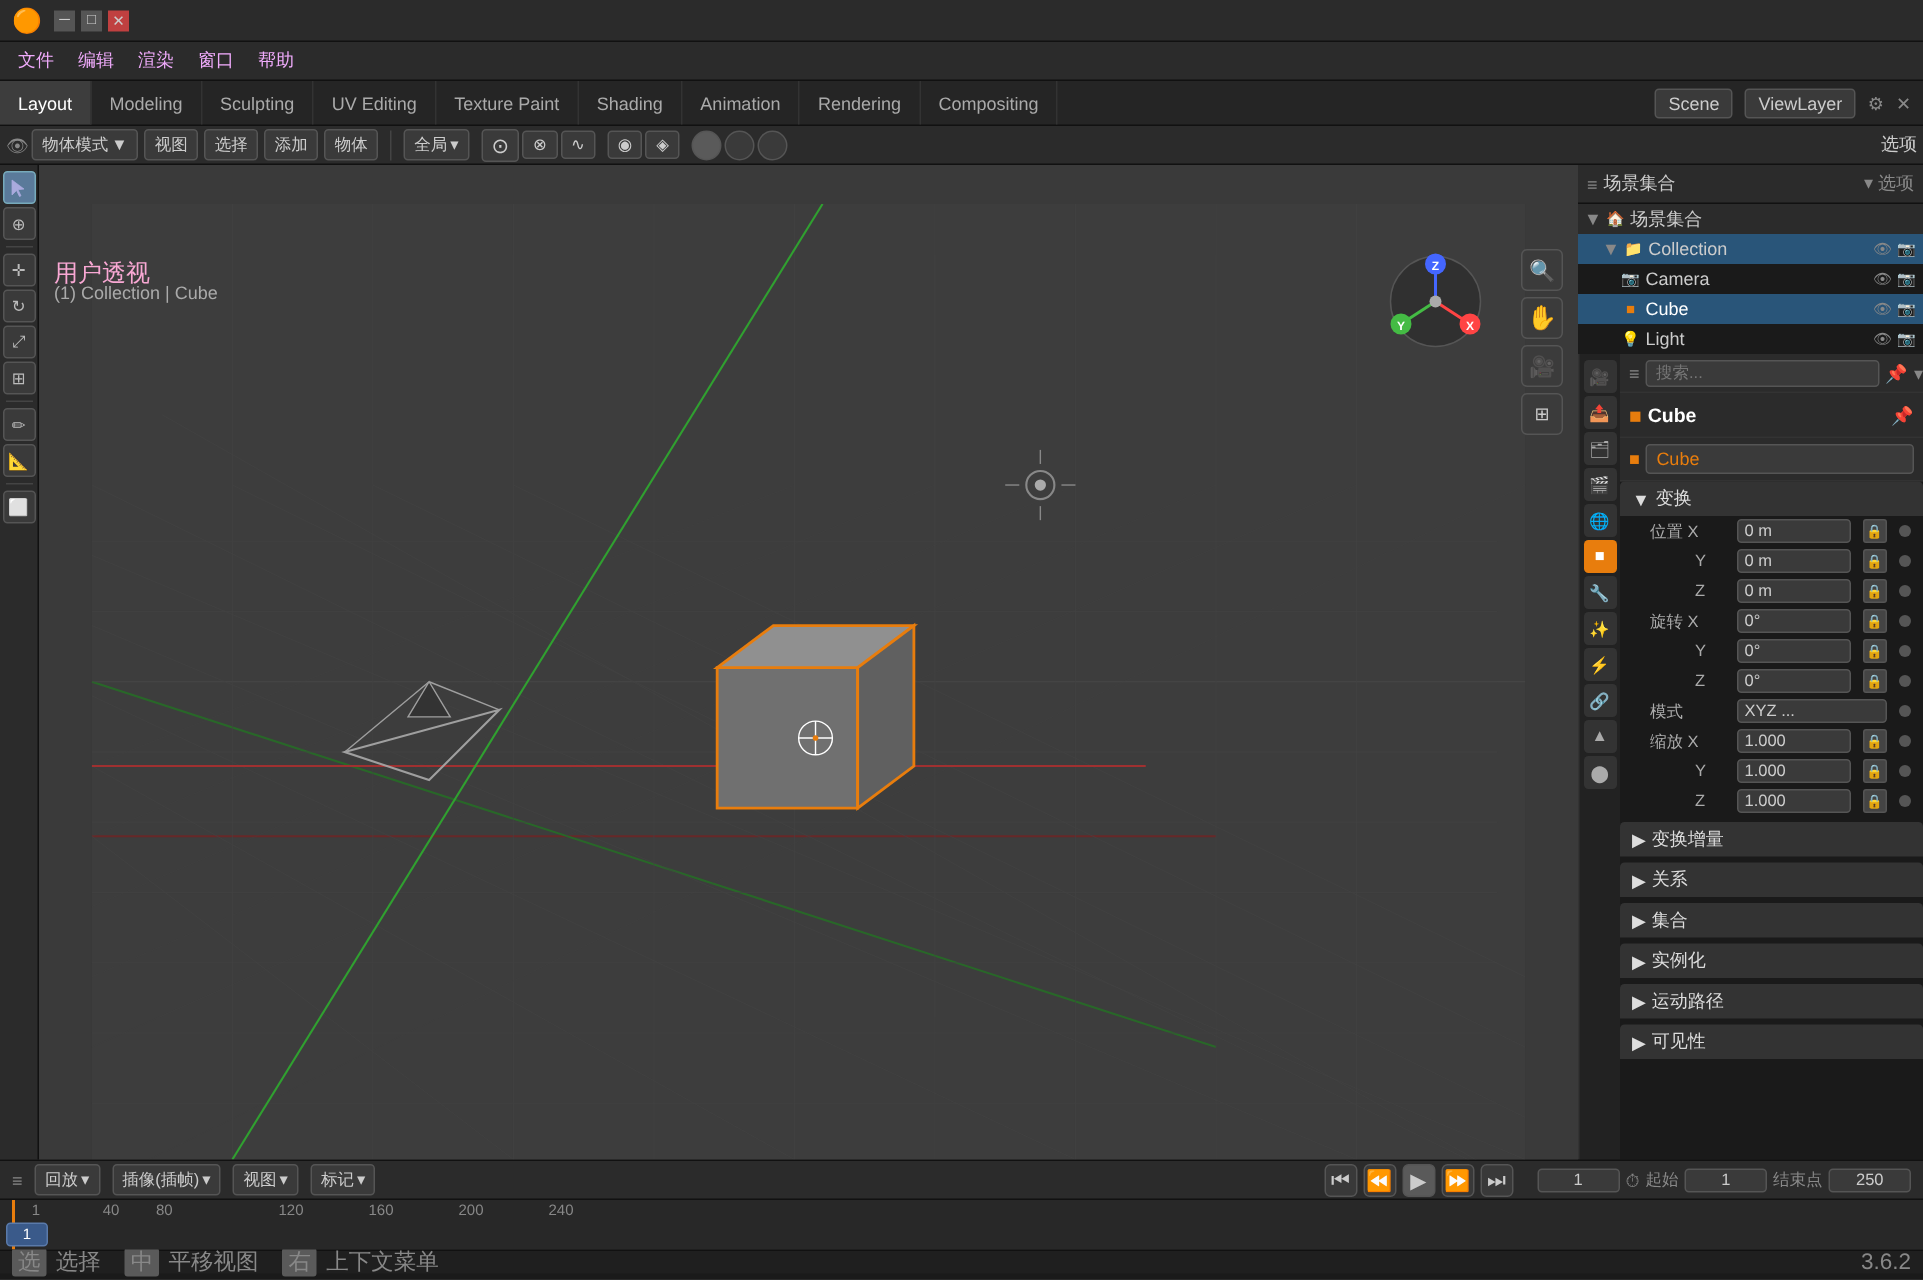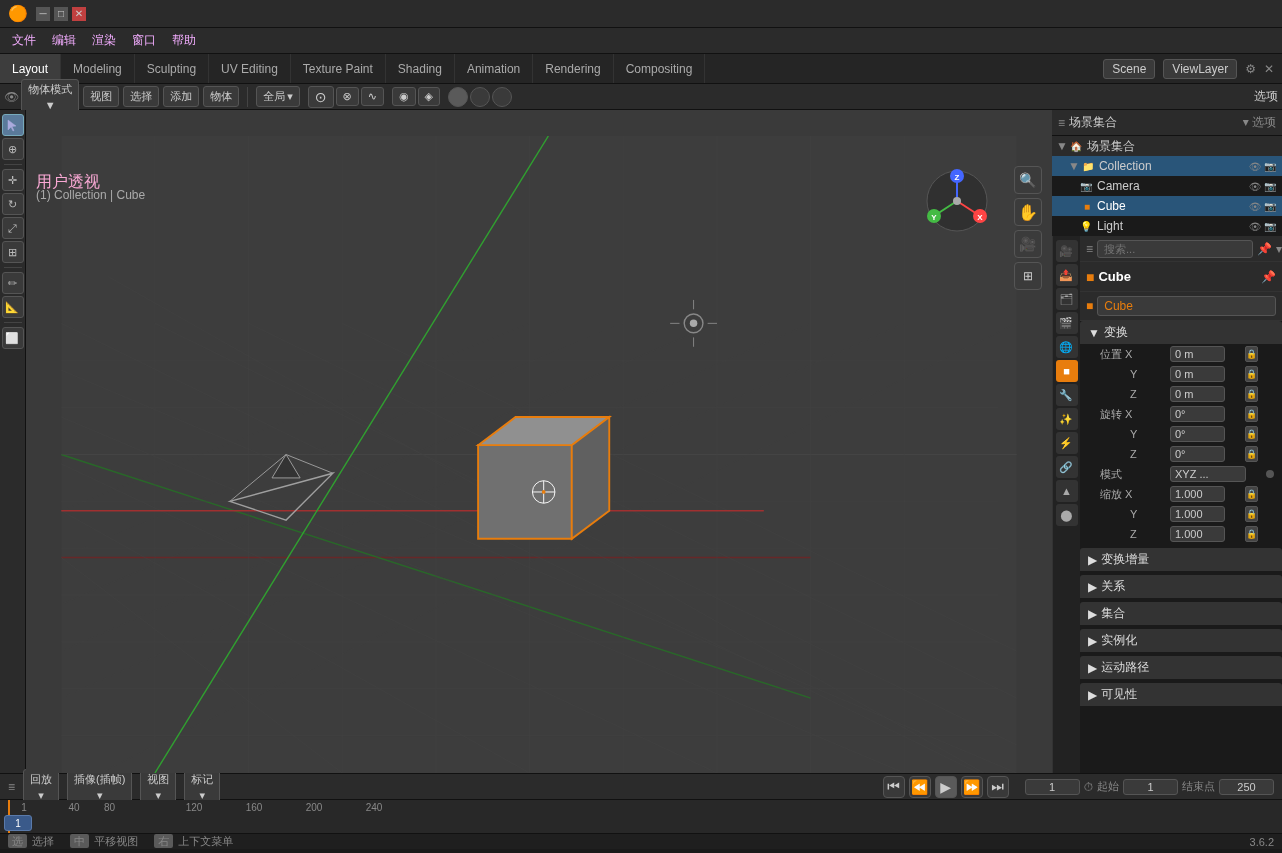--- a/index.html
+++ b/index.html
@@ -65,44 +65,44 @@
     .prop-x { color: #e87d7d; }
     .prop-y { color: #7da87d; }
     .prop-z { color: #7d9de8; }
 
     
     #timeline { width: 100%; height: 60px; background: #252525; border-top: 1px solid #111; display: flex; flex-direction: column; }
     #timeline-header { height: 26px; background: #2b2b2b; display: flex; align-items: center; padding: 0 8px; gap: 8px; border-bottom: 1px solid #111; }
     #timeline-content { flex: 1; background: #282828; position: relative; }
 
     
-    #statusbar { width: 100%; height: 16px; background: #1f1f1f; display: flex; align-items: center; padding: 0 8px; gap: 16px; border-top: 1px solid #111; font-size: 11px; color: #888; }
+    #statusbar { width: 100%; height: 16px; background: #1f1f1f; display: flex; align-items: center; padding: 0 8px; gap: 16px; border-top: 1px solid #111; font-size: 15px; color: #888; }
 
     
     #header-toolbar { height: 26px; background: #2b2b2b; display: flex; align-items: center; padding: 0 4px; gap: 4px; border-bottom: 1px solid #111; }
     .hdr-btn { padding: 2px 6px; background: #3a3a3a; border: 1px solid #555; border-radius: 3px; color: #ccc; cursor: pointer; font-size: 11px; }
-    .hdr-dropdown { padding: 2px 6px; background: #3a3a3a; border: 1px solid #555; border-radius: 3px; color: #ccc; cursor: pointer; font-size: 11px; display: flex; align-items: center; gap: 2px; flex-direction: column; }
+    .hdr-dropdown { padding: 2px 6px; background: #3a3a3a; border: 1px solid #555; border-radius: 3px; color: #ccc; cursor: pointer; font-size: 11px; display: flex; align-items: center; gap: 2px; }
 
     
     #outliner-top { height: 26px; background: #2b2b2b; display: flex; align-items: center; padding: 0 6px; gap: 4px; border-bottom: 1px solid #111; }
     .out-options { margin-left: auto; }
 
     
     #right-side { display: flex; flex-direction: column; width: 230px; }
     #outliner-section { flex: 0 0 auto; }
     #properties-section { flex: 1; display: flex; overflow: hidden; }
 
     .icon-scene { color: #e8a838; }
     
     .options-btn { margin-left: auto; }
     .props-sidebar { width: 28px; background: #222; display: flex; flex-direction: column; align-items: center; padding: 4px 2px; gap: 2px; border-left: 1px solid #333; }
     .props-body { flex: 1; overflow-y: auto; }
 
     .prop-name-field { background: #3a3a3a; border: 1px solid #555; border-radius: 3px; padding: 2px 6px; font-size: 12px; color: #e87d0d; flex: 1; }
-    .prop-sub-row { display: flex; align-items: center; padding: 1px 8px 1px 20px; gap: 20px; height: 20px; }
+    .prop-sub-row { display: flex; align-items: center; padding: 1px 8px 1px 20px; gap: 8px; height: 20px; }
     .prop-sub-field { background: #3a3a3a; border: 1px solid #555; border-radius: 3px; padding: 1px 4px; font-size: 11px; color: #ccc; flex: 1; display: flex; align-items: center; cursor: pointer; min-width: 55px; }
     .prop-mini-btn { width: 16px; height: 16px; background: #444; border: 1px solid #555; border-radius: 2px; display: flex; align-items: center; justify-content: center; cursor: pointer; color: #888; font-size: 9px; }
     .prop-dot { width: 8px; height: 8px; border-radius: 50%; background: #555; }
   </style>
 </head>
 <body>
 
 <div id="titlebar">
   <div class="logo" style="color:#e87d0d;font-size:16px;">🟠</div>
   <div class="winbtns">

